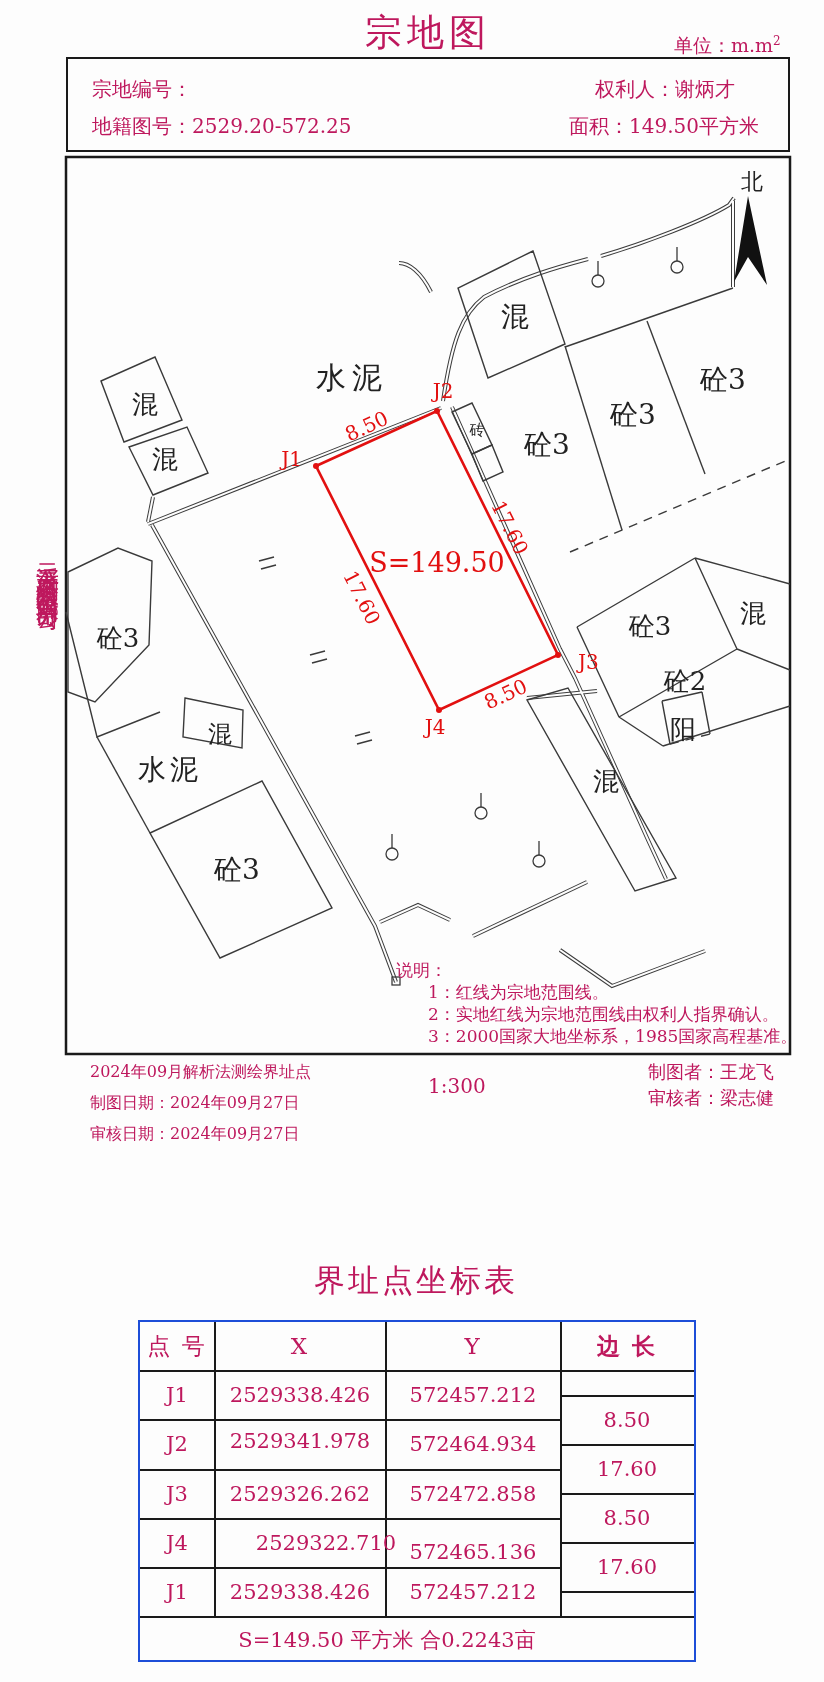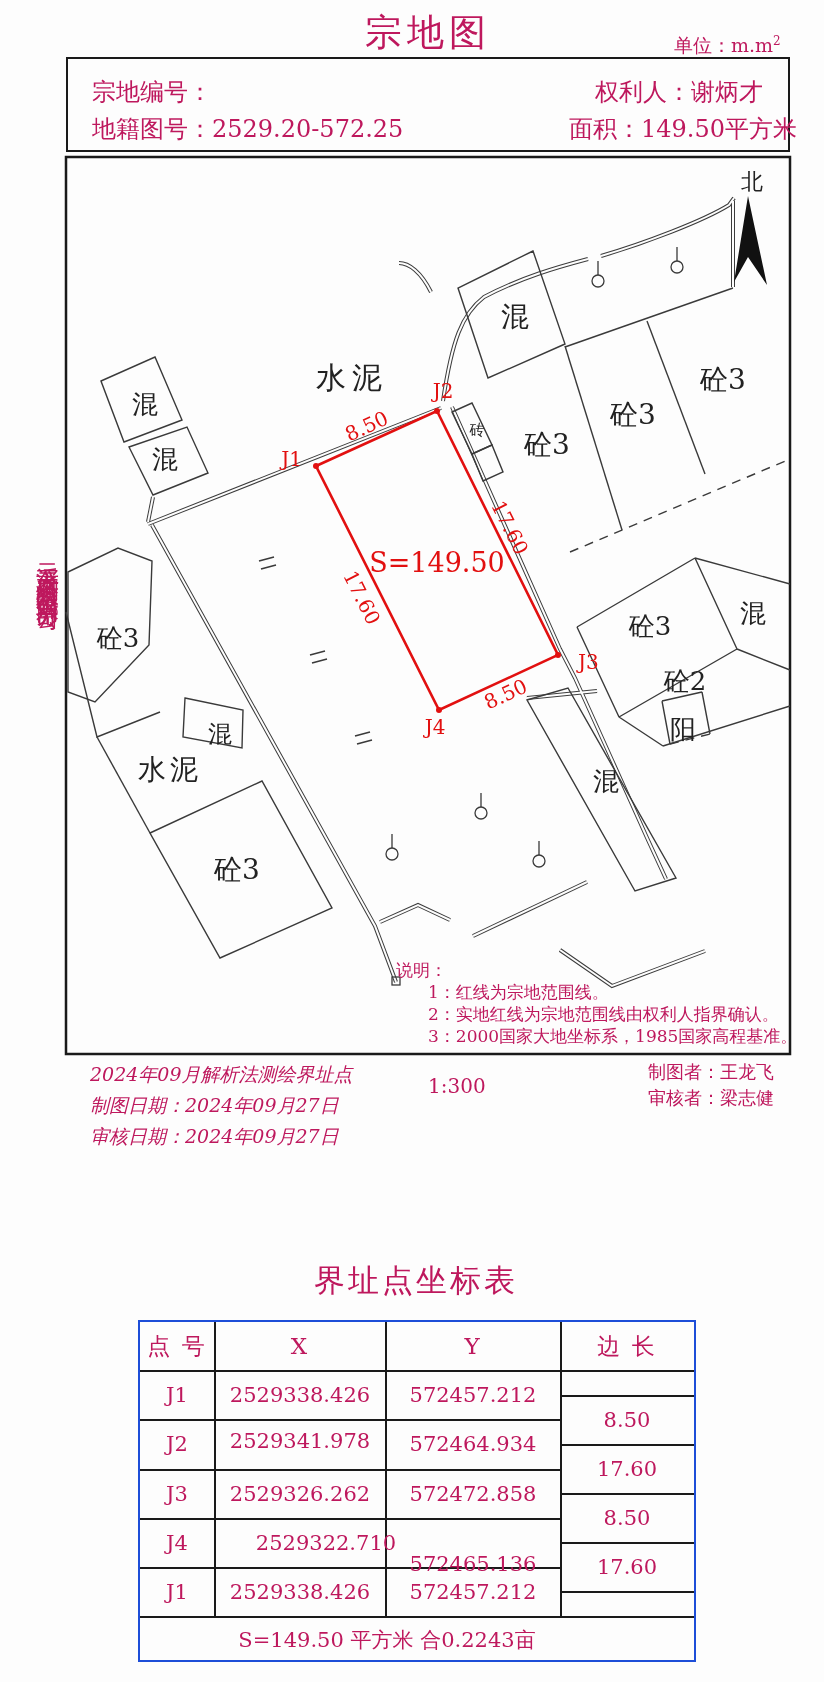--- a/index.html
+++ b/index.html
@@ -3,29 +3,29 @@
 <meta charset="utf-8">
 <style>
   html,body{margin:0;padding:0;background:#fff;}
   #page{position:relative;width:824px;height:1682px;background:#fdfdfd;
         font-family:"DejaVu Serif","Liberation Serif",serif;color:#be185d;overflow:hidden;}
   .abs{position:absolute;}
   #doc-title{top:8px;left:428px;transform:translateX(-50%);font-size:37px;letter-spacing:5px;white-space:nowrap;}
   #unit-line{top:33px;left:634px;font-size:19px;white-space:nowrap;margin-left:40px;}
   #unit-line sup{font-size:12px;}
   #header-box{top:57px;left:66px;width:724px;height:95px;border:2px solid #1a1a1a;box-sizing:border-box;}
-  .hdr-item{position:absolute;font-size:24px;white-space:nowrap;}
+  .hdr-item{position:absolute;font-size:20px;white-space:nowrap;}
   #company-name{top:546px;left:34px;width:30px;font-size:23px;letter-spacing:3px;
         writing-mode:vertical-rl;text-orientation:upright;white-space:nowrap;}
   svg text{font-family:"DejaVu Serif","Liberation Serif",serif;}
   .blab{fill:#222;}
   .rlab{fill:#e21010;}
   #notes{top:959px;left:396px;font-size:17px;line-height:22px;white-space:nowrap;}
   #notes .itm{margin-left:32px;}
-  .foot-l{left:90px;font-size:19px;white-space:nowrap;font-style:italic;}
+  .foot-l{left:90px;font-size:16px;white-space:nowrap;}
   #scale-txt{left:428px;top:1074px;font-size:20px;}
   .foot-r{left:648px;font-size:18px;white-space:nowrap;}
   #tbl-title{top:1260px;left:416px;transform:translateX(-50%);font-size:31px;letter-spacing:3px;white-space:nowrap;}
   #coord-table{top:1320px;left:138px;width:558px;height:342px;border:2px solid #1d4ed8;box-sizing:border-box;}
   .tline{position:absolute;background:#1a1a1a;}
   .tcell{position:absolute;display:flex;align-items:center;justify-content:center;font-size:21px;white-space:nowrap;}
   .thead{font-size:23px;letter-spacing:2px;}
 </style>
 </head>
 <body>
@@ -209,37 +209,37 @@
     <div class="tline" style="left:420px;top:48px;width:134px;height:2px;"></div>
     <div class="tline" style="left:420px;top:73px;width:134px;height:2px;"></div>
     <div class="tline" style="left:420px;top:122px;width:134px;height:2px;"></div>
     <div class="tline" style="left:420px;top:171px;width:134px;height:2px;"></div>
     <div class="tline" style="left:420px;top:220px;width:134px;height:2px;"></div>
     <div class="tline" style="left:420px;top:269px;width:134px;height:2px;"></div>
 
     <div class="tcell thead" style="left:0;top:0;width:74px;height:48px;">点 号</div>
     <div class="tcell thead" style="left:74px;top:0;width:172px;height:48px;">X</div>
     <div class="tcell thead" style="left:246px;top:0;width:174px;height:48px;">Y</div>
-    <div class="tcell thead" style="left:420px;top:0;width:134px;height:48px;">边 长</div>
+    <div class="tcell thead" style="left:420px;top:0;width:134px;height:48px;font-weight:bold;">边 长</div>
 
     <div class="tcell" style="left:0;top:48px;width:74px;height:49px;">J1</div>
     <div class="tcell" style="left:74px;top:48px;width:172px;height:49px;">2529338.426</div>
     <div class="tcell" style="left:246px;top:48px;width:174px;height:49px;">572457.212</div>
 
     <div class="tcell" style="left:0;top:97px;width:74px;height:50px;">J2</div>
     <div class="tcell" style="left:74px;top:97px;width:172px;height:44px;">2529341.978</div>
     <div class="tcell" style="left:246px;top:97px;width:174px;height:50px;">572464.934</div>
 
     <div class="tcell" style="left:0;top:147px;width:74px;height:49px;">J3</div>
     <div class="tcell" style="left:74px;top:147px;width:172px;height:49px;">2529326.262</div>
     <div class="tcell" style="left:246px;top:147px;width:174px;height:49px;">572472.858</div>
 
     <div class="tcell" style="left:0;top:196px;width:74px;height:49px;">J4</div>
     <div class="tcell" style="left:74px;top:196px;width:172px;height:49px;margin-left:26px;">2529322.710</div>
-    <div class="tcell" style="left:246px;top:208px;width:174px;height:67px;">572465.136</div>
+    <div class="tcell" style="left:246px;top:196px;width:174px;height:67px;">572465.136</div>
 
     <div class="tcell" style="left:0;top:245px;width:74px;height:49px;">J1</div>
     <div class="tcell" style="left:74px;top:245px;width:172px;height:49px;">2529338.426</div>
     <div class="tcell" style="left:246px;top:245px;width:174px;height:49px;">572457.212</div>
 
     <div class="tcell" style="left:420px;top:73px;width:134px;height:49px;">8.50</div>
     <div class="tcell" style="left:420px;top:122px;width:134px;height:49px;">17.60</div>
     <div class="tcell" style="left:420px;top:171px;width:134px;height:49px;">8.50</div>
     <div class="tcell" style="left:420px;top:220px;width:134px;height:49px;">17.60</div>
 

